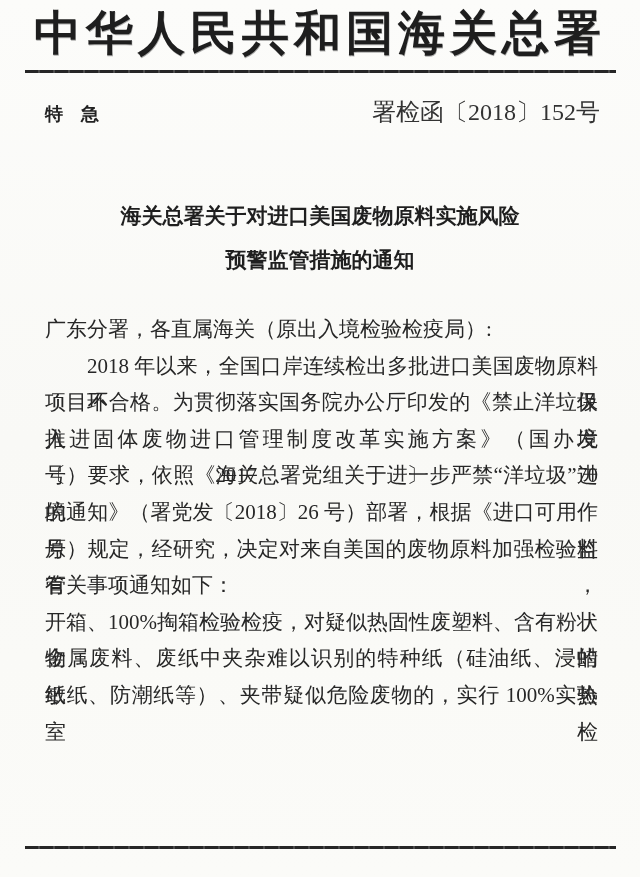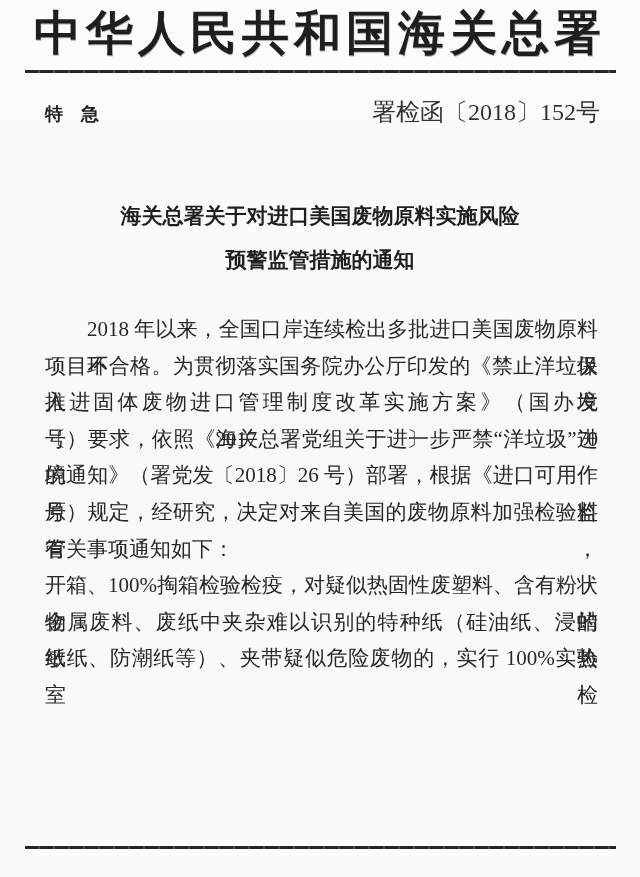--- a/index.html
+++ b/index.html
@@ -100,20 +100,21 @@
     <span class="urgency">特　急</span>
     <span class="doc-number">署检函〔2018〕152号</span>
   </div>
 
   <div class="doc-title">
     <div>海关总署关于对进口美国废物原料实施风险</div>
     <div>预警监管措施的通知</div>
   </div>
 
   <div class="body-text">
+    <div class="line">广东分署，各直属海关（原出入境检验检疫局）:</div>
     <div class="line justify indent">2018 年以来，全国口岸连续检出多批进口美国废物原料环保</div>
     <div class="line justify">项目不合格。为贯彻落实国务院办公厅印发的《禁止洋垃圾入境</div>
     <div class="line justify">推进固体废物进口管理制度改革实施方案》（国办发〔2017〕70</div>
     <div class="line justify">号）要求，依照《海关总署党组关于进一步严禁“洋垃圾”进境</div>
     <div class="line justify">的通知》（署党发〔2018〕26 号）部署，根据《进口可用作原料</div>
     <div class="line justify">号）规定，经研究，决定对来自美国的废物原料加强检验监管，</div>
     <div class="line">有关事项通知如下：</div>
     <div class="line justify">开箱、100%掏箱检验检疫，对疑似热固性废塑料、含有粉状物的</div>
     <div class="line justify">金属废料、废纸中夹杂难以识别的特种纸（硅油纸、浸蜡纸、热</div>
     <div class="line justify">敏纸、防潮纸等）、夹带疑似危险废物的，实行 100%实验室检</div>

